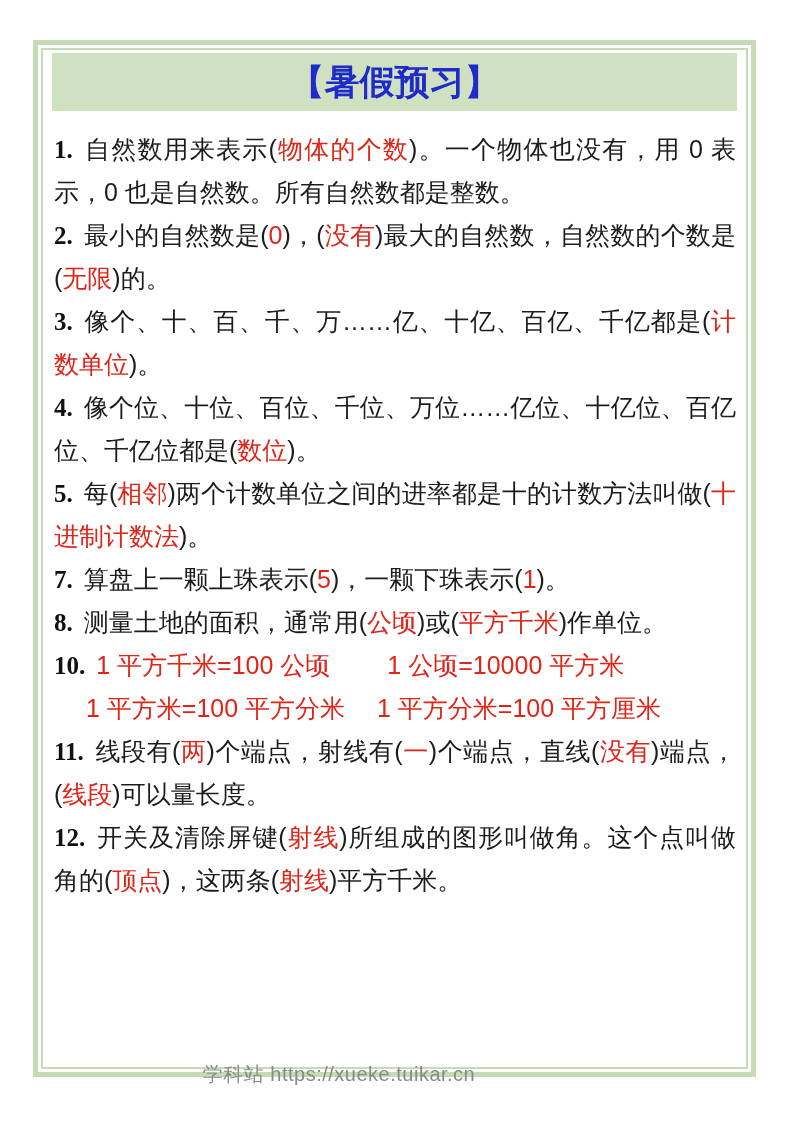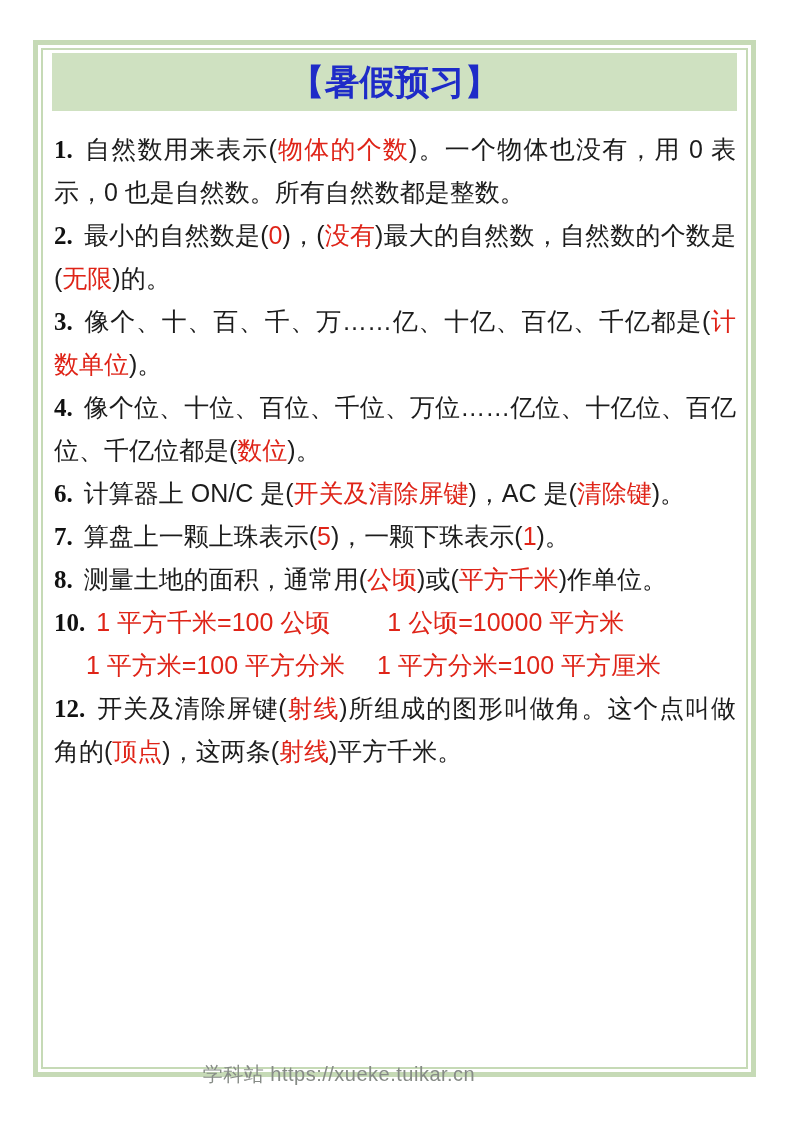--- a/index.html
+++ b/index.html
@@ -58,22 +58,23 @@
 <div class="frame">
   <div class="frame-inner">
     <div class="title-bar">
       <span class="title-tag">【暑假预习】</span>
     </div>
     <div class="content">
         <p class="item"><b class="num">1.</b><span class="seg">自然数用来表示(</span><span class="seg red">物体的个数</span><span class="seg">)。一个物体也没有，用 0 表示，0 也是自然数。所有自然数都是整数。</span></p>
         <p class="item"><b class="num">2.</b><span class="seg">最小的自然数是(</span><span class="seg red">0</span><span class="seg">)，(</span><span class="seg red">没有</span><span class="seg">)最大的自然数，自然数的个数是(</span><span class="seg red">无限</span><span class="seg">)的。</span></p>
         <p class="item"><b class="num">3.</b><span class="seg">像个、十、百、千、万……亿、十亿、百亿、千亿都是(</span><span class="seg red">计数单位</span><span class="seg">)。</span></p>
         <p class="item"><b class="num">4.</b><span class="seg">像个位、十位、百位、千位、万位……亿位、十亿位、百亿位、千亿位都是(</span><span class="seg red">数位</span><span class="seg">)。</span></p>
-        <p class="item"><b class="num">6.</b><span class="seg">计算器上 ON/C 是(</span><span class="seg red">开关及清除屏键</span><span class="seg">)，AC 是(</span><span class="seg red">清除键</span><span class="seg">)。</span></p>
+        <p class="item"><b class="num">5.</b><span class="seg">每(</span><span class="seg red">相邻</span><span class="seg">)两个计数单位之间的进率都是十的计数方法叫做(</span><span class="seg red">十进制计数法</span><span class="seg">)。</span></p>
         <p class="item"><b class="num">7.</b><span class="seg">算盘上一颗上珠表示(</span><span class="seg red">5</span><span class="seg">)，一颗下珠表示(</span><span class="seg red">1</span><span class="seg">)。</span></p>
         <p class="item"><b class="num">8.</b><span class="seg">测量土地的面积，通常用(</span><span class="seg red">公顷</span><span class="seg">)或(</span><span class="seg red">平方千米</span><span class="seg">)作单位。</span></p>
         <p class="item"><b class="num">10.</b><span class="seg red">1 平方千米=100 公顷</span><span class="seg">　　 </span><span class="seg red">1 公顷=10000 平方米</span><br><span class="seg">　 </span><span class="seg red">1 平方米=100 平方分米</span><span class="seg">　 </span><span class="seg red">1 平方分米=100 平方厘米</span></p>
+        <p class="item"><b class="num">11.</b><span class="seg">线段有(</span><span class="seg red">两</span><span class="seg">)个端点，射线有(</span><span class="seg red">一</span><span class="seg">)个端点，直线(</span><span class="seg red">没有</span><span class="seg">)端点，(</span><span class="seg red">线段</span><span class="seg">)可以量长度。</span></p>
         <p class="item"><b class="num">12.</b><span class="seg">开关及清除屏键(</span><span class="seg red">射线</span><span class="seg">)所组成的图形叫做角。这个点叫做角的(</span><span class="seg red">顶点</span><span class="seg">)，这两条(</span><span class="seg red">射线</span><span class="seg">)平方千米。</span></p>
       </div>
   </div>
 </div>
 
 <div class="footer">学科站 https://xueke.tuikar.cn</div>
 
 </body></html>

